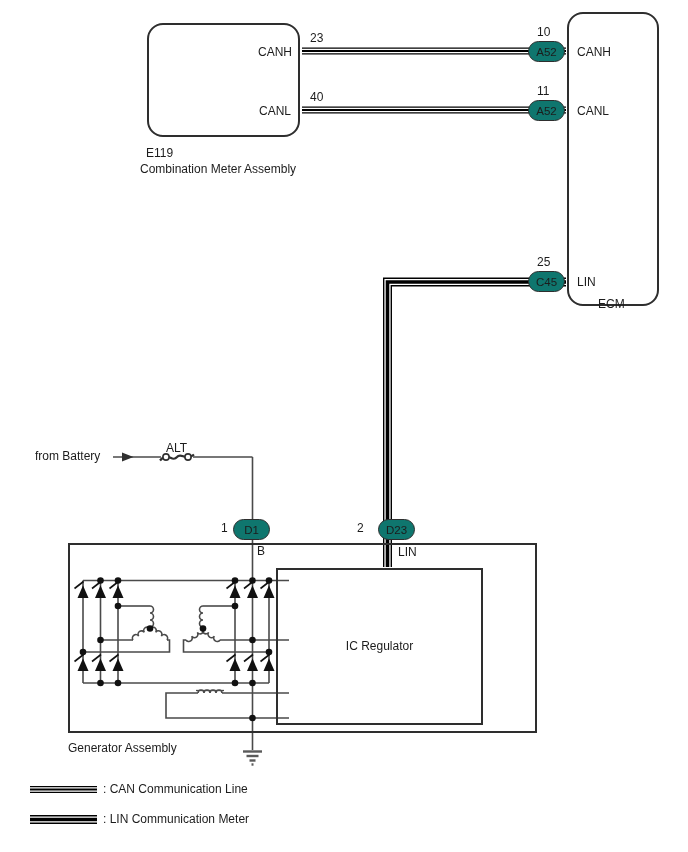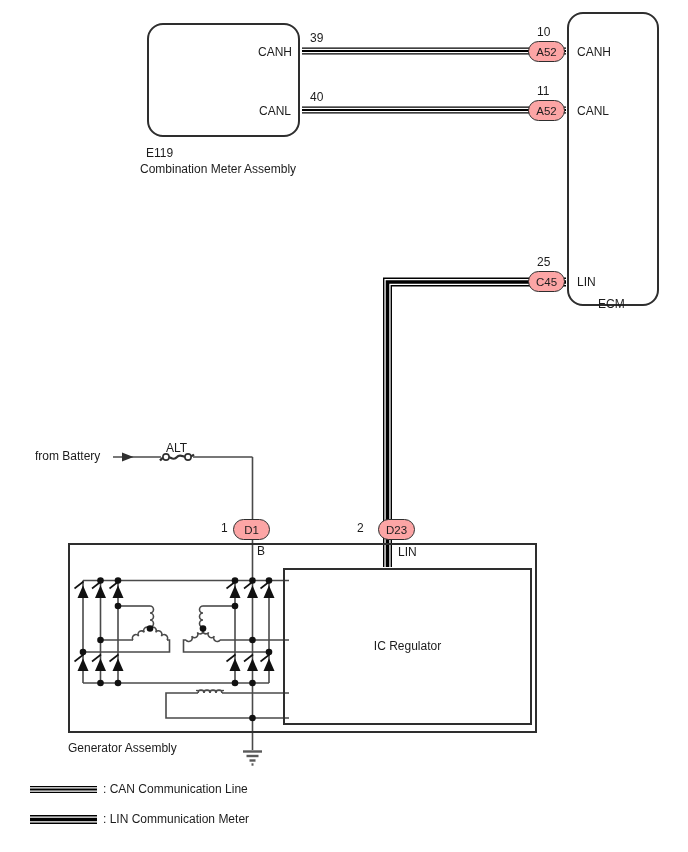--- a/index.html
+++ b/index.html
@@ -2,21 +2,21 @@
 <html><head>
 <meta charset="utf-8">
 <style>
   html,body{margin:0;padding:0;background:#ffffff;}
   #stage{position:relative;width:688px;height:852px;background:#fff;
          font-family:"Liberation Sans",sans-serif;color:#1c1c1c;overflow:hidden;}
   svg{position:absolute;left:0;top:0;}
   .box{position:absolute;border:2px solid #2e2e2e;background:transparent;box-sizing:border-box;}
   .rounded{border-radius:16px;}
   .oval{position:absolute;width:35px;height:19px;border:1.5px solid #2e2e2e;border-radius:12px;
-        background:#fca5a5;display:flex;align-items:center;justify-content:center;
+        background:#0f766e;display:flex;align-items:center;justify-content:center;
         font-size:11.5px;box-sizing:content-box;}
   .lbl{position:absolute;font-size:12px;line-height:13px;white-space:nowrap;}
   .center{display:flex;align-items:center;justify-content:center;}
 </style>
 </head>
 <body>
 
 <div id="stage">
 
   <svg width="688" height="852" viewBox="0 0 688 852">
@@ -150,31 +150,31 @@
       <path d="M 243 751.5 H 262"></path>
       <path d="M 246.5 756 H 258.5"></path>
       <path d="M 249.5 760.5 H 255.5"></path>
       <path d="M 251.5 764.5 H 253.5"></path>
     </g>
   </svg>
 
   <div class="box rounded" style="left:147px;top:23px;width:153px;height:114px;"></div>
   <div class="box rounded" style="left:567px;top:12px;width:92px;height:294px;"></div>
   <div class="box" style="left:68px;top:543px;width:469px;height:190px;"></div>
-  <div class="box center" style="left:283px;top:568px;width:249px;height:157px;">
+  <div class="box center" style="left:276px;top:568px;width:207px;height:157px;">
     <span class="lbl" style="position:static;">IC Regulator</span>
   </div>
 
   <div class="oval" style="left:528px;top:41px;">A52</div>
   <div class="oval" style="left:528px;top:100px;">A52</div>
   <div class="oval" style="left:528px;top:271px;">C45</div>
   <div class="oval" style="left:233px;top:519px;">D1</div>
   <div class="oval" style="left:370px;top:519px;margin-left:8px;">D23</div>
 
-  <div class="lbl" style="left:310px;top:32px;">39</div>
+  <div class="lbl" style="left:310px;top:32px;">23</div>
   <div class="lbl" style="left:310px;top:91px;">40</div>
   <div class="lbl" style="left:258px;top:46px;">CANH</div>
   <div class="lbl" style="left:259px;top:105px;">CANL</div>
   <div class="lbl" style="left:146px;top:147px;">E119</div>
   <div class="lbl" style="left:140px;top:163px;">Combination Meter Assembly</div>
 
   <div class="lbl" style="left:537px;top:26px;">10</div>
   <div class="lbl" style="left:537px;top:85px;">11</div>
   <div class="lbl" style="left:537px;top:256px;">25</div>
   <div class="lbl" style="left:577px;top:46px;">CANH</div>

